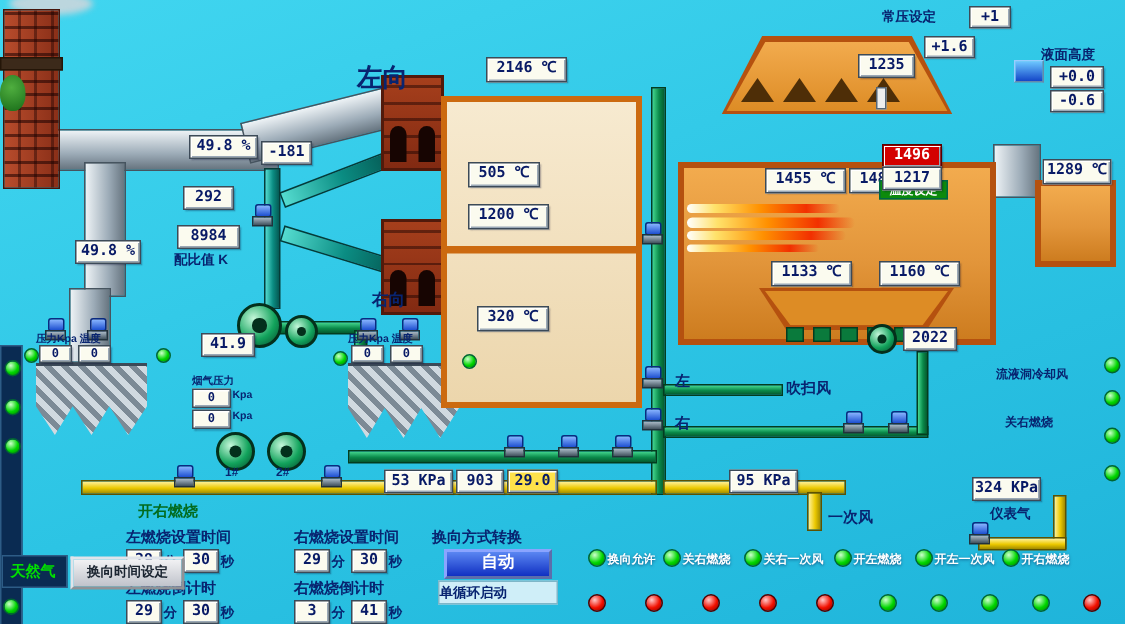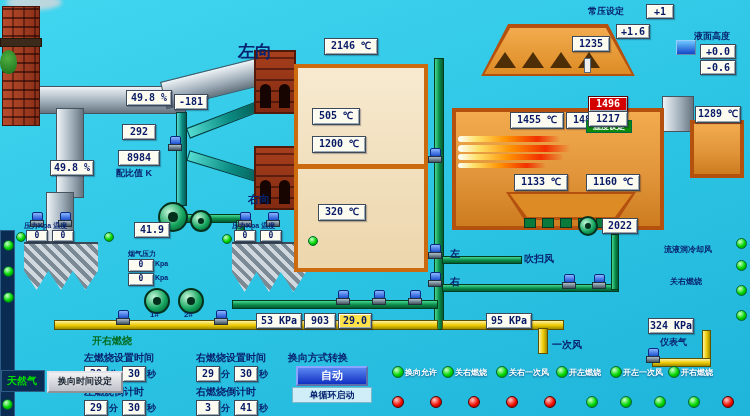--- a/index.html
+++ b/index.html
@@ -56,21 +56,21 @@
   .arch{width:11px;height:24px;background:#170502;border-radius:6px 6px 0 0;}
   .port{position:absolute;width:10px;height:8px;background:#0a7a3c;border:1px solid #053c1f;z-index:4;}
   .btn{position:absolute;background:linear-gradient(#f2f2f4,#bfc2ca);border:2px outset #e0e4ea;
     color:#1a2430;font:bold 9px "Liberation Sans",sans-serif;text-align:center;z-index:8;cursor:pointer;}
   .btn-blue{position:absolute;background:linear-gradient(#5a86f2,#1030c2);border:2px outset #8aa4ff;
     color:#fff;font:bold 11px "Liberation Sans",sans-serif;text-align:center;z-index:8;cursor:pointer;}
   .title-box{position:absolute;background:#2d5f63;border:1px solid #d06a5a;
     box-shadow:inset 0 0 0 2px #9fc6c9;color:#fff;font:bold 12px "Liberation Sans",sans-serif;
     text-align:center;letter-spacing:1px;z-index:8;}
   .chip{position:absolute;background:#cfeef8;border:1px solid #7fb6c8;color:#082470;
-    font:bold 9px "Liberation Sans",sans-serif;text-align:center;z-index:8;}
+    font:bold 9px "Liberation Sans",sans-serif;text-align:left;z-index:8;}
   .navy{position:absolute;background:#0a2b52;border:1px solid #2d5c86;z-index:3;}
   .smoke{position:absolute;background:rgba(210,214,218,.85);border-radius:50%;filter:blur(2px);z-index:1;}
 </style>
 </head>
 <body>
 
 <div id="screen">
 
   <div class="navy" style="left:0;top:230px;width:13px;height:186px"></div>
   <div class="dot" style="left:3px;top:240px;width:9px;height:9px"></div>

